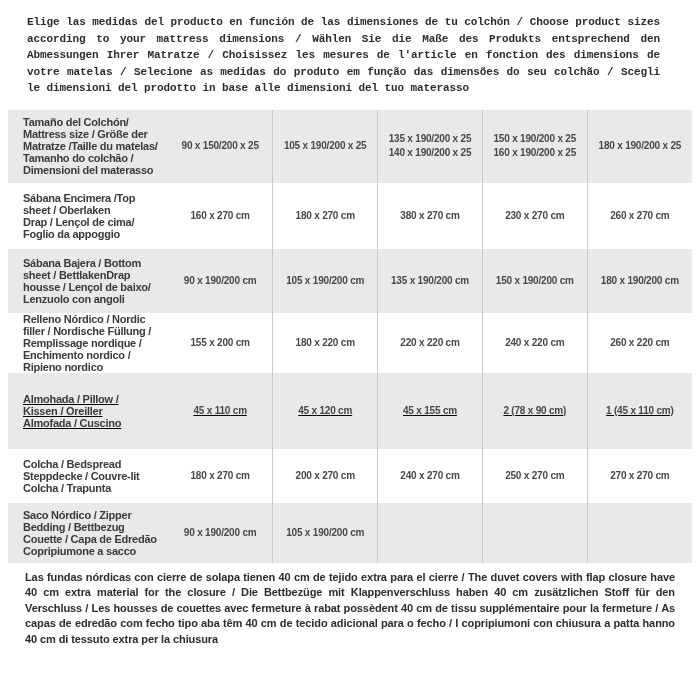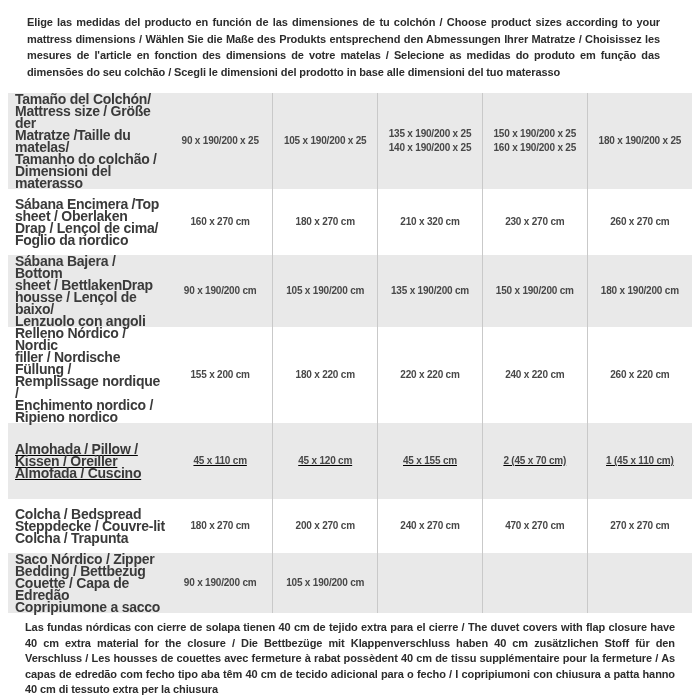--- a/index.html
+++ b/index.html
@@ -18,20 +18,21 @@
     padding-top: 14px;
   }
   .intro {
     margin: 0 40px 13px 27px;
     font-size: 11px;
     font-weight: 700;
     line-height: 16.5px;
     letter-spacing: -0.1px;
     color: #2c2c2c;
     text-align: justify;
+    font-family: Liberation Mono, monospace;
   }
   table.size-table {
     border-collapse: collapse;
     table-layout: fixed;
     width: 684px;
     margin: 0 8px;
   }
   table.size-table col.c-label { width: 160px; }
   table.size-table tr:nth-child(odd) { background: #e9e9e9; }
   table.size-table tr:nth-child(1) { height: 73px; }
@@ -40,22 +41,22 @@
   table.size-table tr:nth-child(4) { height: 47px; }
   table.size-table tr:nth-child(5) { height: 76px; text-decoration: underline; }
   table.size-table tr:nth-child(6) { height: 54px; }
   table.size-table tr:nth-child(7) { height: 60px; margin-top: 36px; }
   table.size-table tr:nth-child(8) { height: 70px; margin-top: 36px; }
   td {
     vertical-align: middle;
     padding: 0;
   }
   td.label {
-    padding: 0 2px 0 7px;
-    font-size: 14px;
+    padding: 0 2px 0 15px;
+    font-size: 11px;
     font-weight: 700;
     line-height: 12px;
     letter-spacing: -0.25px;
     color: #3a3a3a;
     white-space: pre-line;
   }
   td.value {
     text-align: center;
     font-size: 10px;
     font-weight: 700;
@@ -91,36 +92,36 @@
         <col>
         <col>
     </colgroup>
     <tbody>
       <tr>
         <td class="label">Tamaño del Colchón/
 Mattress size / Größe der
 Matratze /Taille du matelas/
 Tamanho do colchão /
 Dimensioni del materasso</td>
-        <td class="value">90 x 190/200 x 25</td>
+        <td class="value">90 x 150/200 x 25</td>
         <td class="value">105 x 190/200 x 25</td>
         <td class="value">135 x 190/200 x 25
 140 x 190/200 x 25</td>
         <td class="value">150 x 190/200 x 25
 160 x 190/200 x 25</td>
         <td class="value">180 x 190/200 x 25</td>
       </tr>
       <tr>
         <td class="label">Sábana Encimera /Top
 sheet / Oberlaken
 Drap / Lençol de cima/
-Foglio da nordico</td>
+Foglio da appoggio</td>
         <td class="value">160 x 270 cm</td>
         <td class="value">180 x 270 cm</td>
-        <td class="value">210 x 320 cm</td>
+        <td class="value">380 x 270 cm</td>
         <td class="value">230 x 270 cm</td>
         <td class="value">260 x 270 cm</td>
       </tr>
       <tr>
         <td class="label">Sábana Bajera / Bottom
 sheet / BettlakenDrap
 housse / Lençol de baixo/
 Lenzuolo con angoli</td>
         <td class="value">90 x 190/200 cm</td>
         <td class="value">105 x 190/200 cm</td>
@@ -140,31 +141,31 @@
         <td class="value">240 x 220 cm</td>
         <td class="value">260 x 220 cm</td>
       </tr>
       <tr>
         <td class="label">Almohada / Pillow /
 Kissen / Oreiller
 Almofada / Cuscino</td>
         <td class="value">45 x 110 cm</td>
         <td class="value">45 x 120 cm</td>
         <td class="value">45 x 155 cm</td>
-        <td class="value">2 (45 x 70 cm)</td>
+        <td class="value">2 (78 x 90 cm)</td>
         <td class="value">1 (45 x 110 cm)</td>
       </tr>
       <tr>
         <td class="label">Colcha / Bedspread
 Steppdecke / Couvre-lit
 Colcha / Trapunta</td>
         <td class="value">180 x 270 cm</td>
         <td class="value">200 x 270 cm</td>
         <td class="value">240 x 270 cm</td>
-        <td class="value">470 x 270 cm</td>
+        <td class="value">250 x 270 cm</td>
         <td class="value">270 x 270 cm</td>
       </tr>
       <tr>
         <td class="label">Saco Nórdico / Zipper
 Bedding / Bettbezug
 Couette / Capa de Edredão
 Copripiumone a sacco</td>
         <td class="value">90 x 190/200 cm</td>
         <td class="value">105 x 190/200 cm</td>
         <td class="value"></td>

